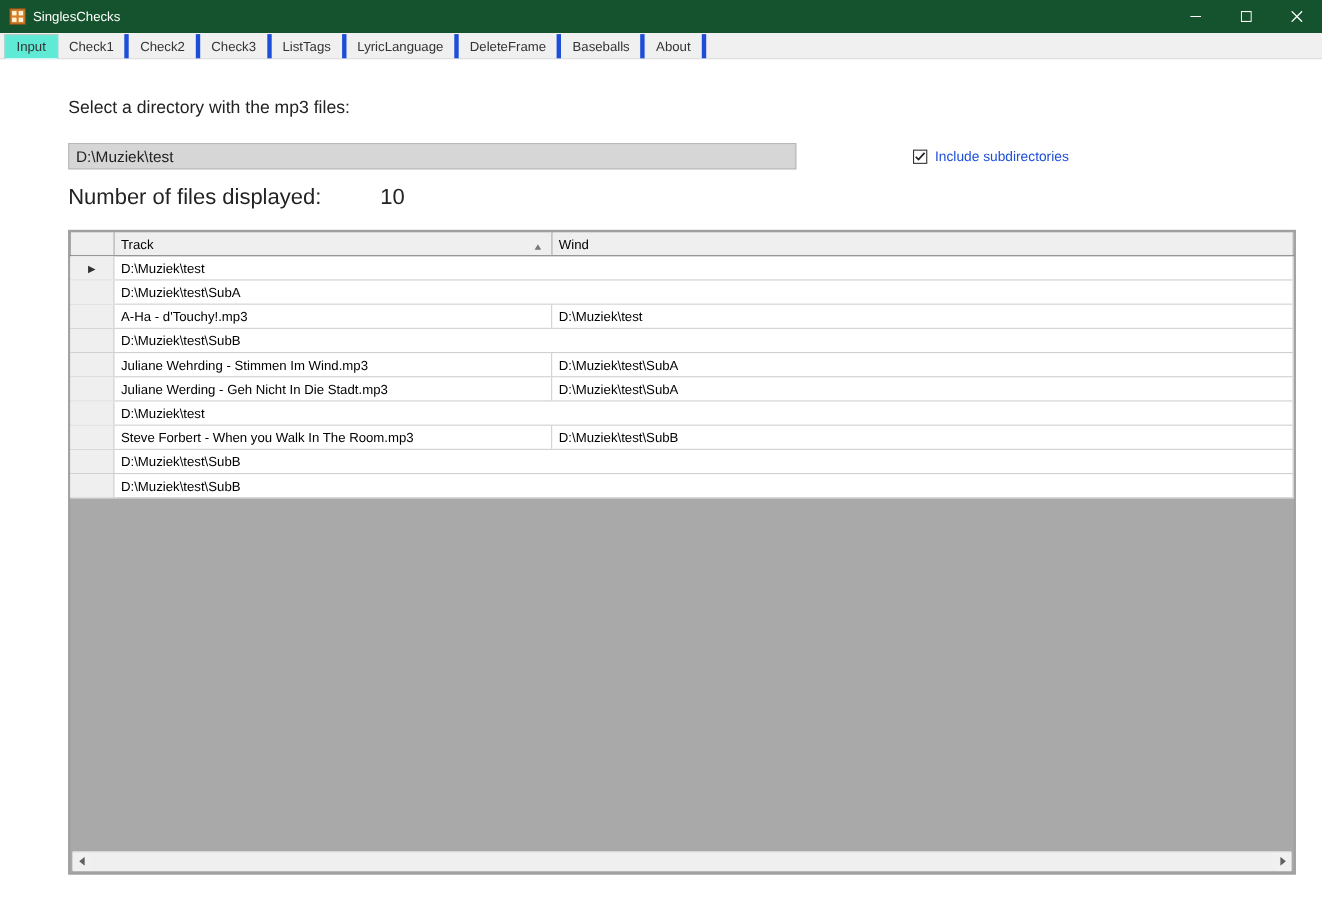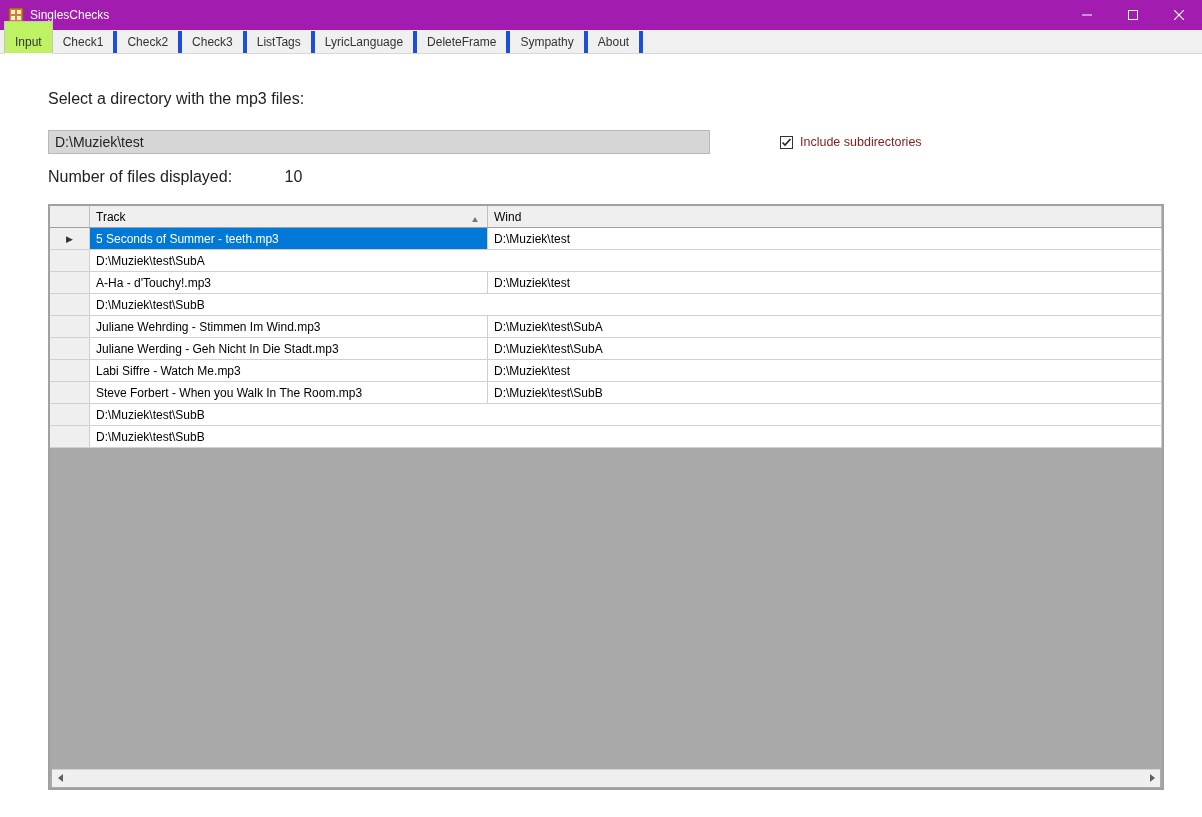--- a/index.html
+++ b/index.html
@@ -1,39 +1,39 @@
 <!DOCTYPE html>
 <html><head>
 <meta charset="utf-8">
 <style>
 * { box-sizing: border-box; margin: 0; padding: 0; }
 html, body { width: 1202px; height: 817px; font-family: "Segoe UI", Tahoma, sans-serif; font-size: 13px; background: #fff; overflow: hidden; }
 
 
-.titlebar { height: 30px; background: #a21caf; color: #fff; display: flex; align-items: center; padding-left: 8px; }
+.titlebar { height: 30px; background: #14532d; color: #fff; display: flex; align-items: center; padding-left: 8px; }
 .titlebar .app-icon { width: 16px; height: 16px; margin-right: 6px; display: inline-block; }
 .titlebar .title { font-size: 12px; flex: 0 0 auto; }
 .titlebar .spacer { flex: 1; }
 .titlebar .winbtn { width: 46px; height: 30px; display: flex; align-items: center; justify-content: center; color: #fff; }
 .titlebar .winbtn svg { display: block; }
 
 
 .tabstrip { height: 24px; background: #f0f0f0; border-bottom: 1px solid #d8d8d8; display: flex; align-items: flex-end; padding-left: 4px; font-size: 12px; color: #333; }
 .tab { padding: 4px 10px 4px 10px; border-right: 4px solid #1d4ed8; cursor: default; position: relative; }
-.tab.active { background: #bef264; border: 1px solid #c5c5c5; border-bottom: 1px solid #fff; margin-bottom: -1px; padding-top: 13px; }
+.tab.active { background: #5eead4; border: 1px solid #c5c5c5; border-bottom: 1px solid #fff; margin-bottom: -1px; padding-top: 3px; }
 
 
 .client { position: absolute; top: 54px; left: 0; right: 0; bottom: 0; background: #fff; padding: 0; }
-.content { padding: 36px 42px 10px 48px; }
+.content { padding: 36px 42px 10px 62px; }
 .prompt-label { font-size: 16px; color: #222; margin-bottom: 22px; }
 .dir-row { display: flex; align-items: center; margin-bottom: 14px; }
 .dir-input { width: 662px; height: 24px; background: #d6d6d6; border: 1px solid #b8b8b8; padding: 2px 6px; font-size: 14px; color: #222; }
-.include-wrap { margin-left: 70px; display: flex; align-items: flex-end; font-size: 12.5px; color: #7f1d1d; }
+.include-wrap { margin-left: 106px; display: flex; align-items: flex-end; font-size: 12.5px; color: #1d4ed8; }
 .include-wrap .cb { width: 13px; height: 13px; border: 1px solid #333; margin-right: 7px; display: inline-flex; align-items: center; justify-content: center; background: #fff; }
-.count-row { font-size: 16px; color: #222; margin-bottom: 18px; }
+.count-row { font-size: 20px; color: #222; margin-bottom: 18px; }
 .count-row .count-val { display: inline-block; margin-left: 48px; }
 
 
 .grid-wrap { border: 2px solid #a0a0a0; background: #a9a9a9; width: 1116px; height: 586px; position: relative; }
 .grid-headers { display: flex; height: 22px; background: #000000; border-bottom: 1px solid #a0a0a0; font-size: 12px; }
 .gh { border-right: 1px solid #c0c0c0; display: flex; align-items: center; padding: 0 6px; background: #efefef; position: relative; }
 .gh.rowhdr { width: 40px; flex: 0 0 40px; }
 .gh.track { width: 398px; flex: 0 0 398px; }
 .gh.path { flex: 1; }
 .sort-arrow { position: absolute; right: 8px; top: 7px; }
@@ -85,21 +85,21 @@
 </div>
 
 <div class="tabstrip" id="tabstrip">
     <div class="tab active"><span>Input</span></div>
     <div class="tab"><span>Check1</span></div>
     <div class="tab"><span>Check2</span></div>
     <div class="tab"><span>Check3</span></div>
     <div class="tab"><span>ListTags</span></div>
     <div class="tab"><span>LyricLanguage</span></div>
     <div class="tab"><span>DeleteFrame</span></div>
-    <div class="tab"><span>Sympathy</span></div>
+    <div class="tab"><span>Baseballs</span></div>
     <div class="tab"><span>About</span></div>
   </div>
 
 <div class="client">
   <div class="content">
     <div class="prompt-label">Select a directory with the mp3 files:</div>
 
     <div class="dir-row">
       <input class="dir-input" type="text" value="D:\Muziek\test" style="">
       <label class="include-wrap">
@@ -128,21 +128,20 @@
               </svg>
           </span>
         </div>
         <div class="gh path">
           <span>Wind</span>
         </div>
       </div>
       <div class="grid-body" id="grid-body">
           <div class="grow selected">
             <div class="gcell rowhdr"></div>
-            <div class="gcell track">5 Seconds of Summer - teeth.mp3</div>
             <div class="gcell path">D:\Muziek\test</div>
           </div>
           <div class="grow">
             <div class="gcell rowhdr"></div>
             <div class="gcell path">D:\Muziek\test\SubA</div>
           </div>
           <div class="grow">
             <div class="gcell rowhdr"></div>
             <div class="gcell track">A-Ha - d'Touchy!.mp3</div>
             <div class="gcell path">D:\Muziek\test</div>
@@ -156,21 +155,20 @@
             <div class="gcell track">Juliane Wehrding - Stimmen Im Wind.mp3</div>
             <div class="gcell path">D:\Muziek\test\SubA</div>
           </div>
           <div class="grow">
             <div class="gcell rowhdr"></div>
             <div class="gcell track">Juliane Werding - Geh Nicht In Die Stadt.mp3</div>
             <div class="gcell path">D:\Muziek\test\SubA</div>
           </div>
           <div class="grow">
             <div class="gcell rowhdr"></div>
-            <div class="gcell track">Labi Siffre - Watch Me.mp3</div>
             <div class="gcell path">D:\Muziek\test</div>
           </div>
           <div class="grow">
             <div class="gcell rowhdr"></div>
             <div class="gcell track">Steve Forbert - When you Walk In The Room.mp3</div>
             <div class="gcell path">D:\Muziek\test\SubB</div>
           </div>
           <div class="grow">
             <div class="gcell rowhdr"></div>
             <div class="gcell path">D:\Muziek\test\SubB</div>

